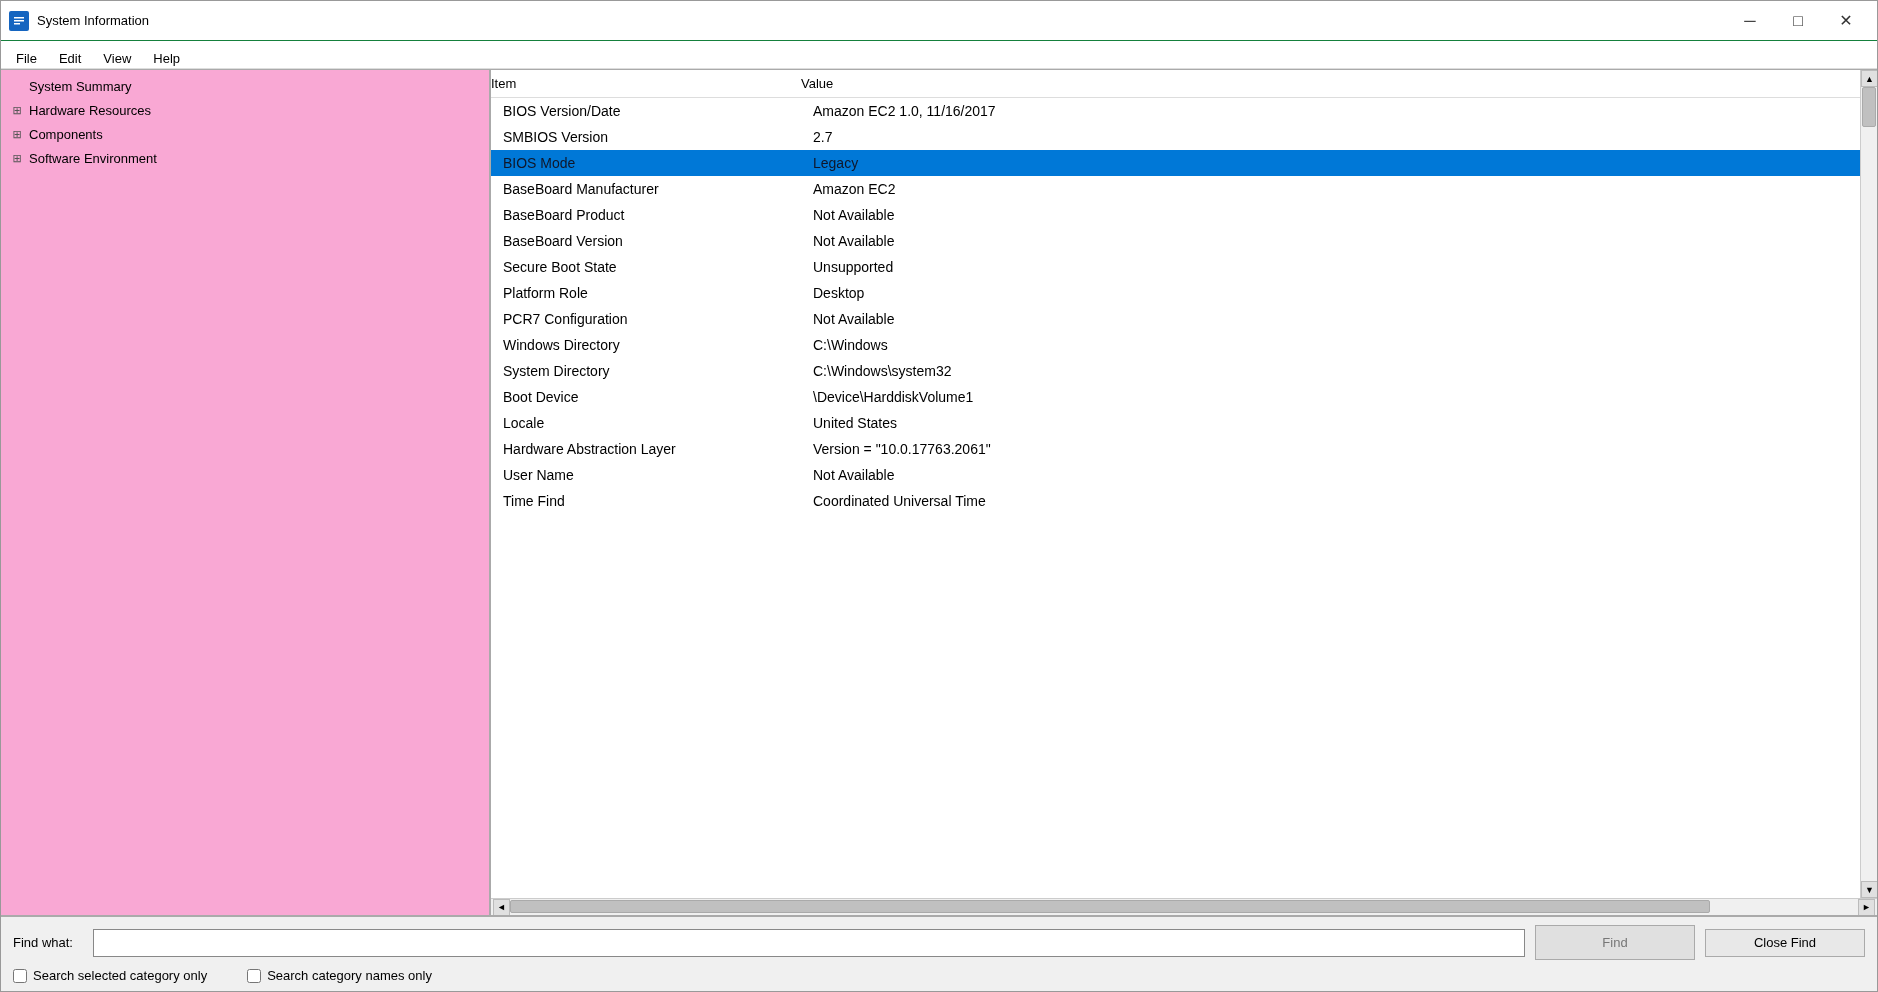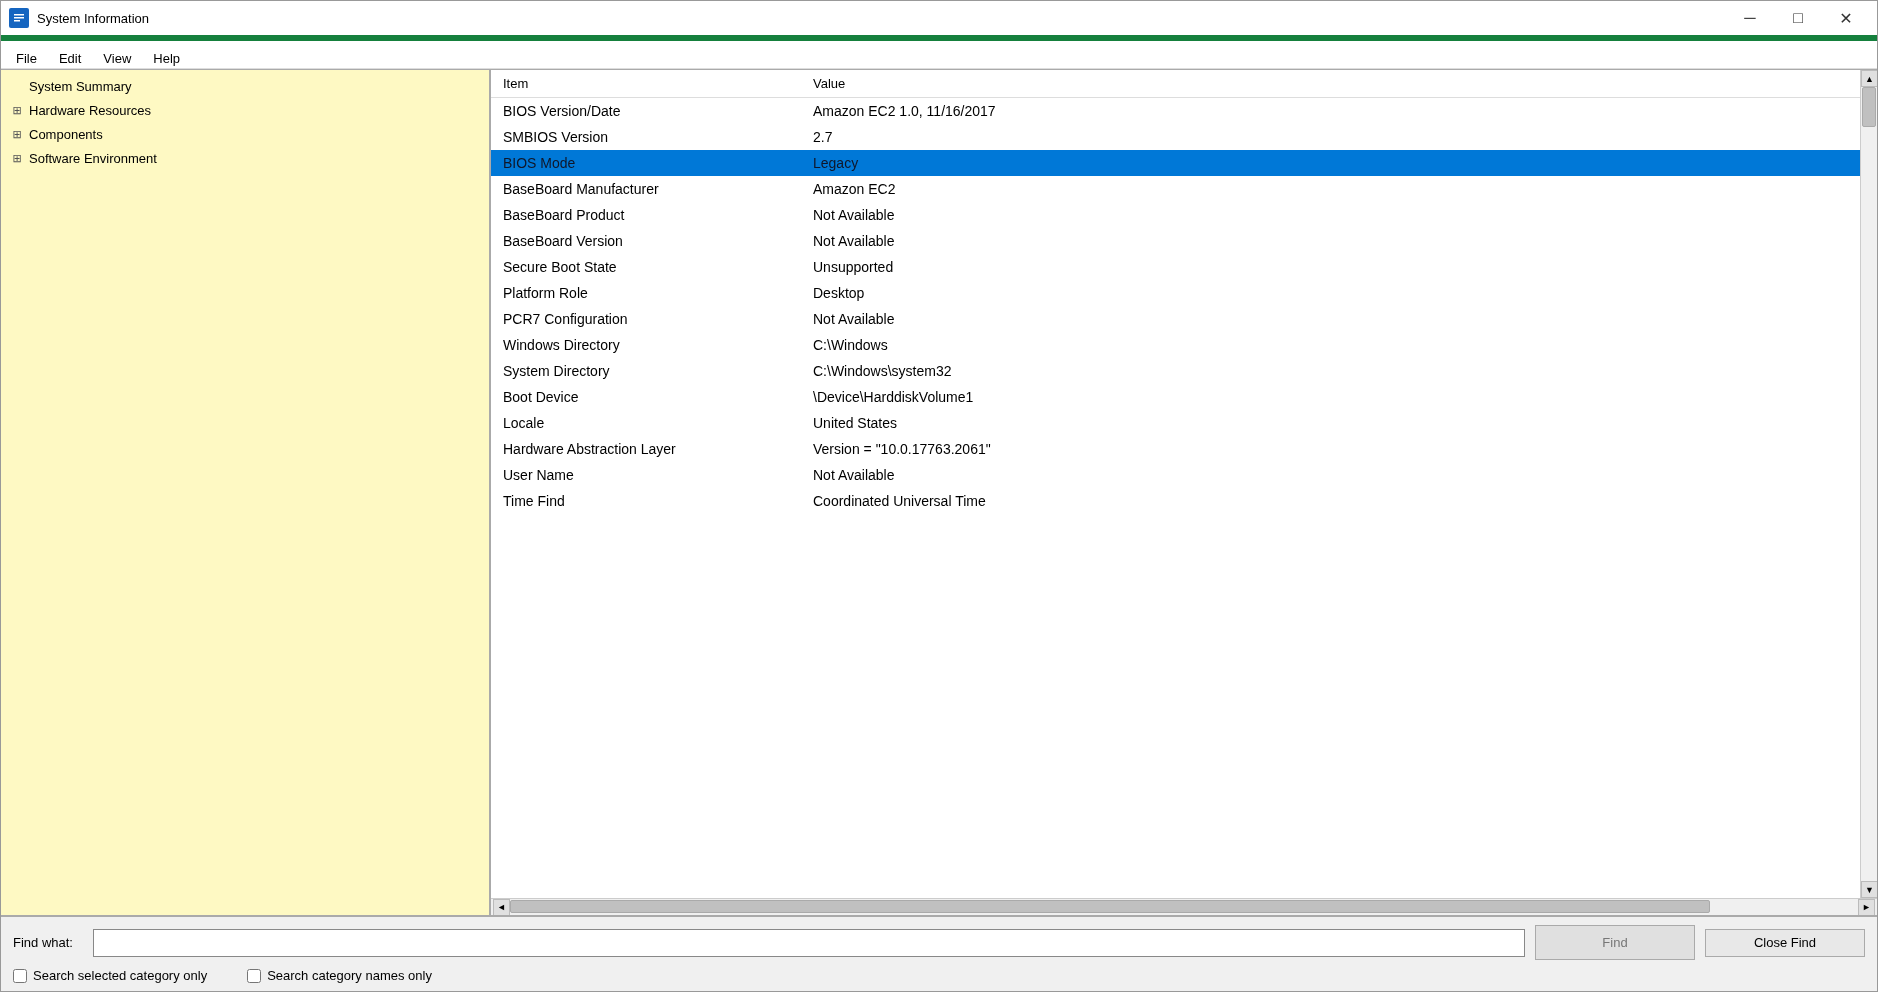--- a/index.html
+++ b/index.html
@@ -17,21 +17,21 @@
       background: #f0f0f0;
       border: 1px solid #999;
       display: flex;
       flex-direction: column;
     }
     .title-bar {
       background: #fff;
       display: flex;
       align-items: center;
       padding: 6px 8px;
-      border-bottom: 6px solid #15803d;
+      border-bottom: 1px solid #15803d;
       height: 40px;
       flex-shrink: 0;
     }
     .title-bar-icon {
       width: 20px;
       height: 20px;
       margin-right: 8px;
       background: #1565c0;
       border-radius: 2px;
       display: flex;
@@ -79,21 +79,21 @@
     }
     .main-content {
       display: flex;
       flex: 1;
       overflow: hidden;
       border-top: 1px solid #aaa;
     }
     .left-panel {
       width: 490px;
       min-width: 490px;
-      background: #fef9c3;
+      background: #f9a8d4;
       border-right: 2px solid #aaa;
       overflow-y: auto;
       padding: 4px 0;
     }
     .tree-item {
       padding: 4px 8px;
       cursor: pointer;
       display: flex;
       align-items: center;
       gap: 4px;
@@ -119,21 +119,21 @@
       display: flex;
       flex-direction: column;
       position: relative;
     }
     table {
       width: 100%;
       border-collapse: collapse;
     }
     thead tr th {
       text-align: left;
-      padding: 6px 12px;
+      padding: 6px 0;
       border-bottom: 1px solid #ddd;
       background: #fff;
       font-weight: normal;
       font-size: 13px;
       position: sticky;
       top: 0;
       z-index: 1;
     }
     tbody tr td {
       padding: 5px 12px;

